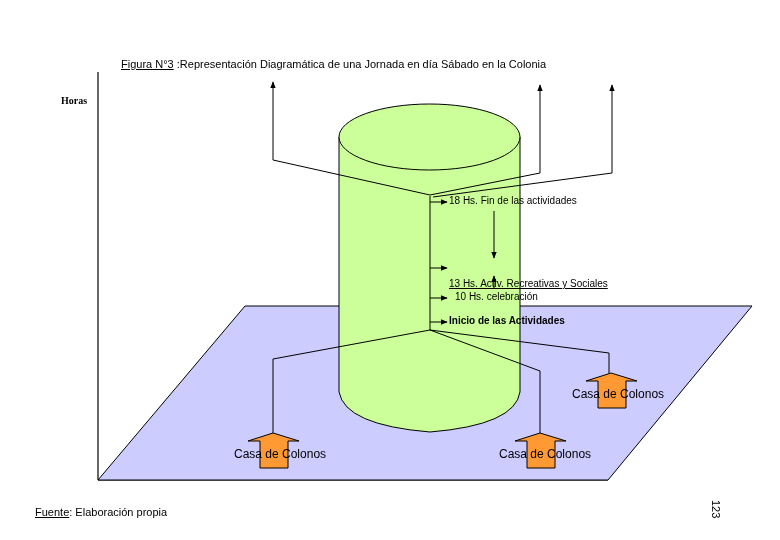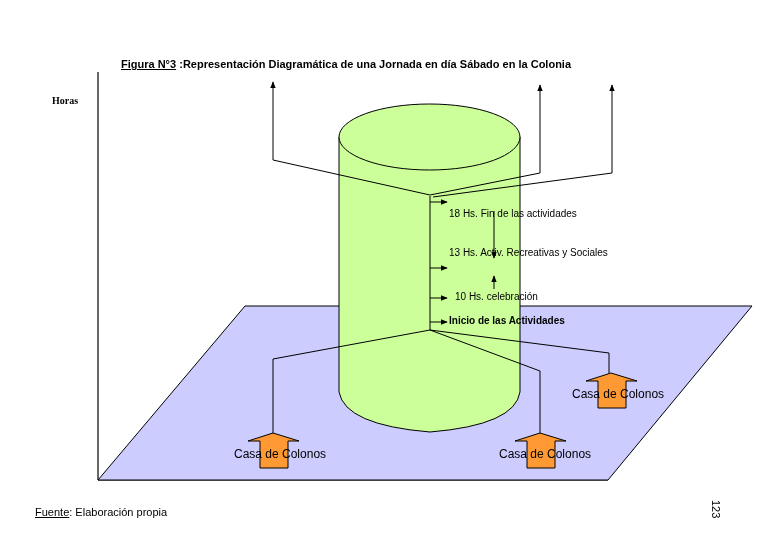--- a/index.html
+++ b/index.html
@@ -1,21 +1,21 @@
 <!DOCTYPE html>
 <html><head>
 <meta charset="utf-8">
 <style>
   html, body { margin: 0; padding: 0; background: #ffffff; }
   body { width: 780px; height: 540px; position: relative; overflow: hidden;
          font-family: "Liberation Sans", sans-serif; color: #000; }
   .abs { position: absolute; white-space: nowrap; }
-  #title { left: 121px; top: 58px; font-size: 11px; font-weight: bold; }
+  #title { left: 121px; top: 58px; font-size: 11px; font-weight: normal; }
   #title .fig { text-decoration: underline; }
-  #yaxis-label { left: 52px; top: 95px; font-family: "Liberation Serif", serif;
+  #yaxis-label { left: 61px; top: 95px; font-family: "Liberation Serif", serif;
                  font-weight: bold; font-size: 10px; }
   .stage-label { font-size: 10px; }
   .casa-label { font-size: 12px; }
   #footer { left: 35px; top: 506px; font-size: 11px; }
   #footer .src { text-decoration: underline; margin-top: 35px; }
   #pagenum { left: 722px; top: 500px; font-size: 11px; transform: rotate(90deg);
              transform-origin: left top; }
   svg { position: absolute; left: 0; top: 0; }
 </style>
 </head>
@@ -58,22 +58,22 @@
   <polygon class="house-fill" points="540,433 566,441 555,441 555,468 527,468 527,441 515,441" stroke="#000" fill="#ff9933"></polygon>
   <polygon class="house-fill" points="611,373 637,381 626,381 626,408 598,408 598,381 586,381" stroke="#000" fill="#ff9933"></polygon>
 </svg>
 
 <div id="title" class="abs">
   <span class="fig">Figura N°3</span><span> :</span><span>Representación Diagramática de una Jornada en día Sábado en la Colonia</span>
 </div>
 
 <div id="yaxis-label" class="abs">Horas</div>
 
-<div class="abs stage-label" style="left:449px; top:208px;">18 Hs. Fin de las actividades</div>
-<div class="abs stage-label" style="left:449px; top:247px;">13 Hs. Activ. Recreativas y Sociales</div>
+<div class="abs stage-label" style="left:449px; top:195px;">18 Hs. Fin de las actividades</div>
+<div class="abs stage-label" style="left:449px; top:278px;text-decoration:underline;">13 Hs. Activ. Recreativas y Sociales</div>
 <div class="abs stage-label" style="left:449px; top:291px;margin-left:6px;">10 Hs. celebración</div>
 <div class="abs stage-label" style="left:449px; top:315px;font-weight:bold;">Inicio de las Actividades</div>
 
 <div class="abs casa-label" style="left:234px; top:447px;">Casa de Colonos</div>
 <div class="abs casa-label" style="left:499px; top:447px;">Casa de Colonos</div>
 <div class="abs casa-label" style="left:572px; top:387px;">Casa de Colonos</div>
 
 <div id="footer" class="abs">
   <span class="src">Fuente</span><span>: Elaboración propia</span>
 </div>

